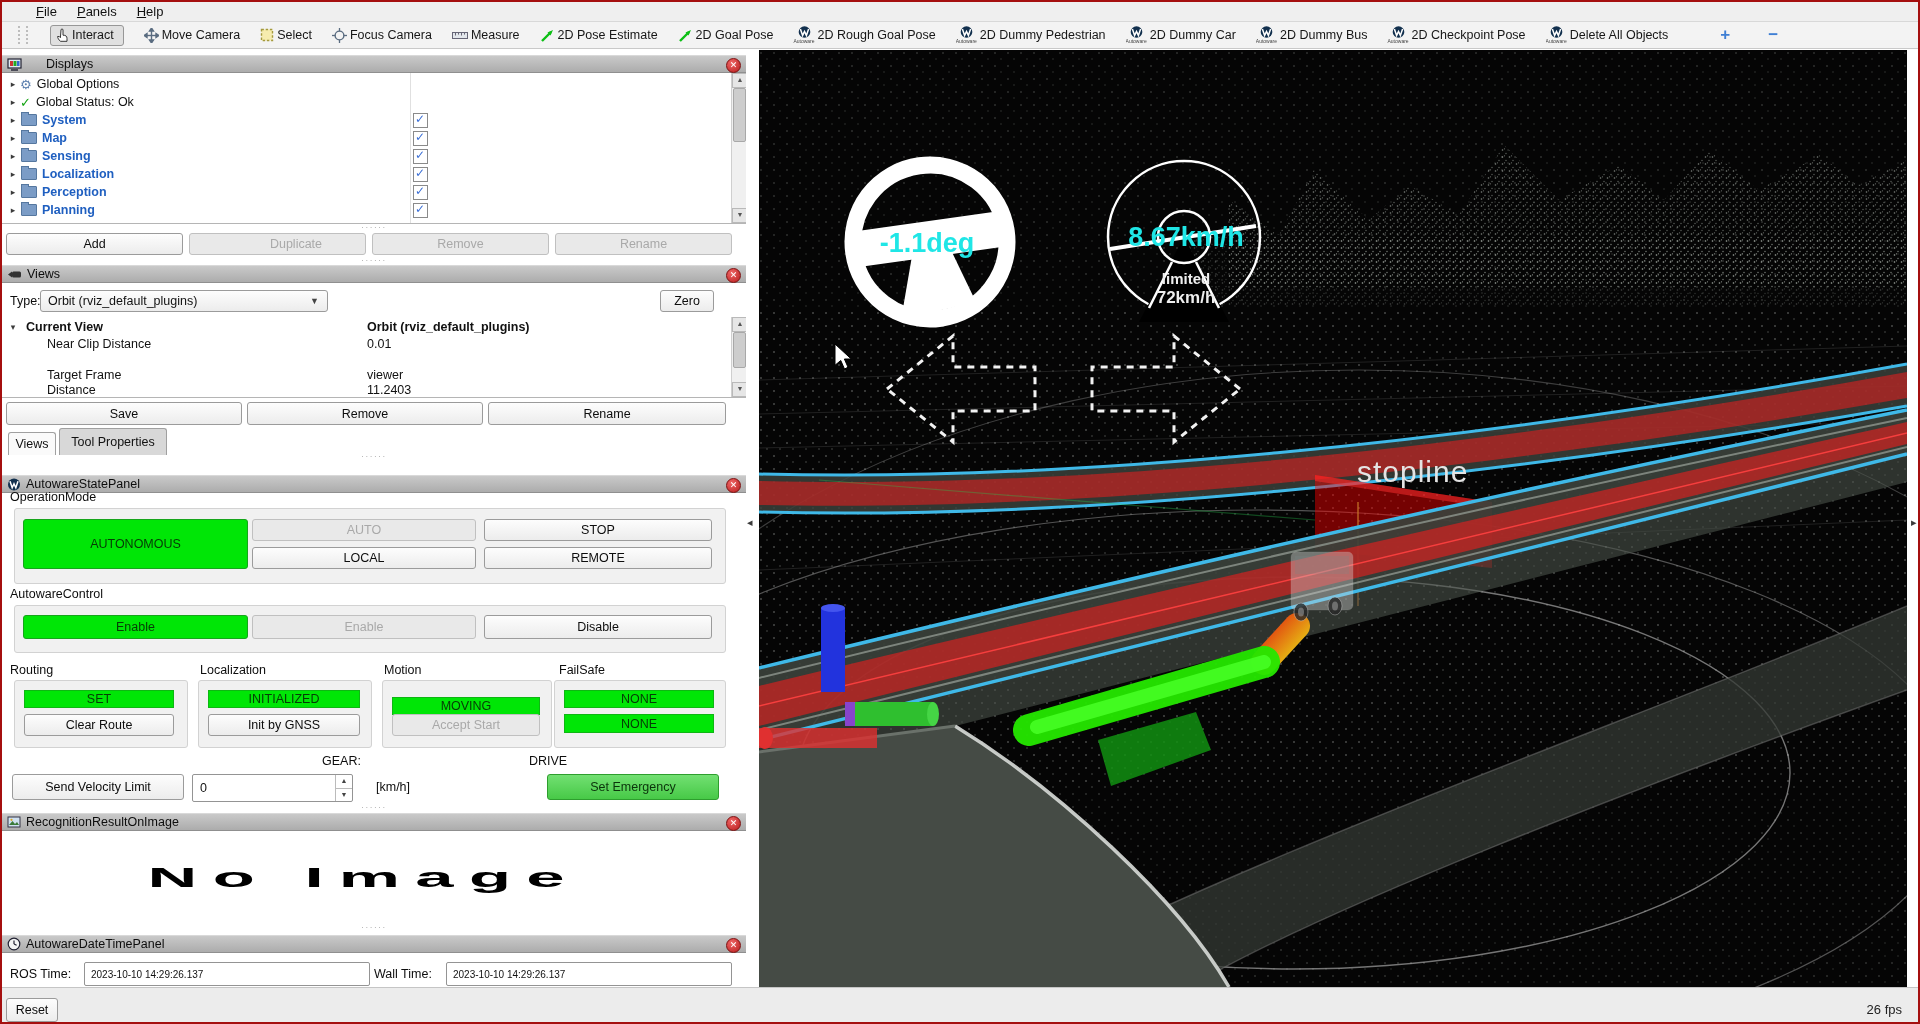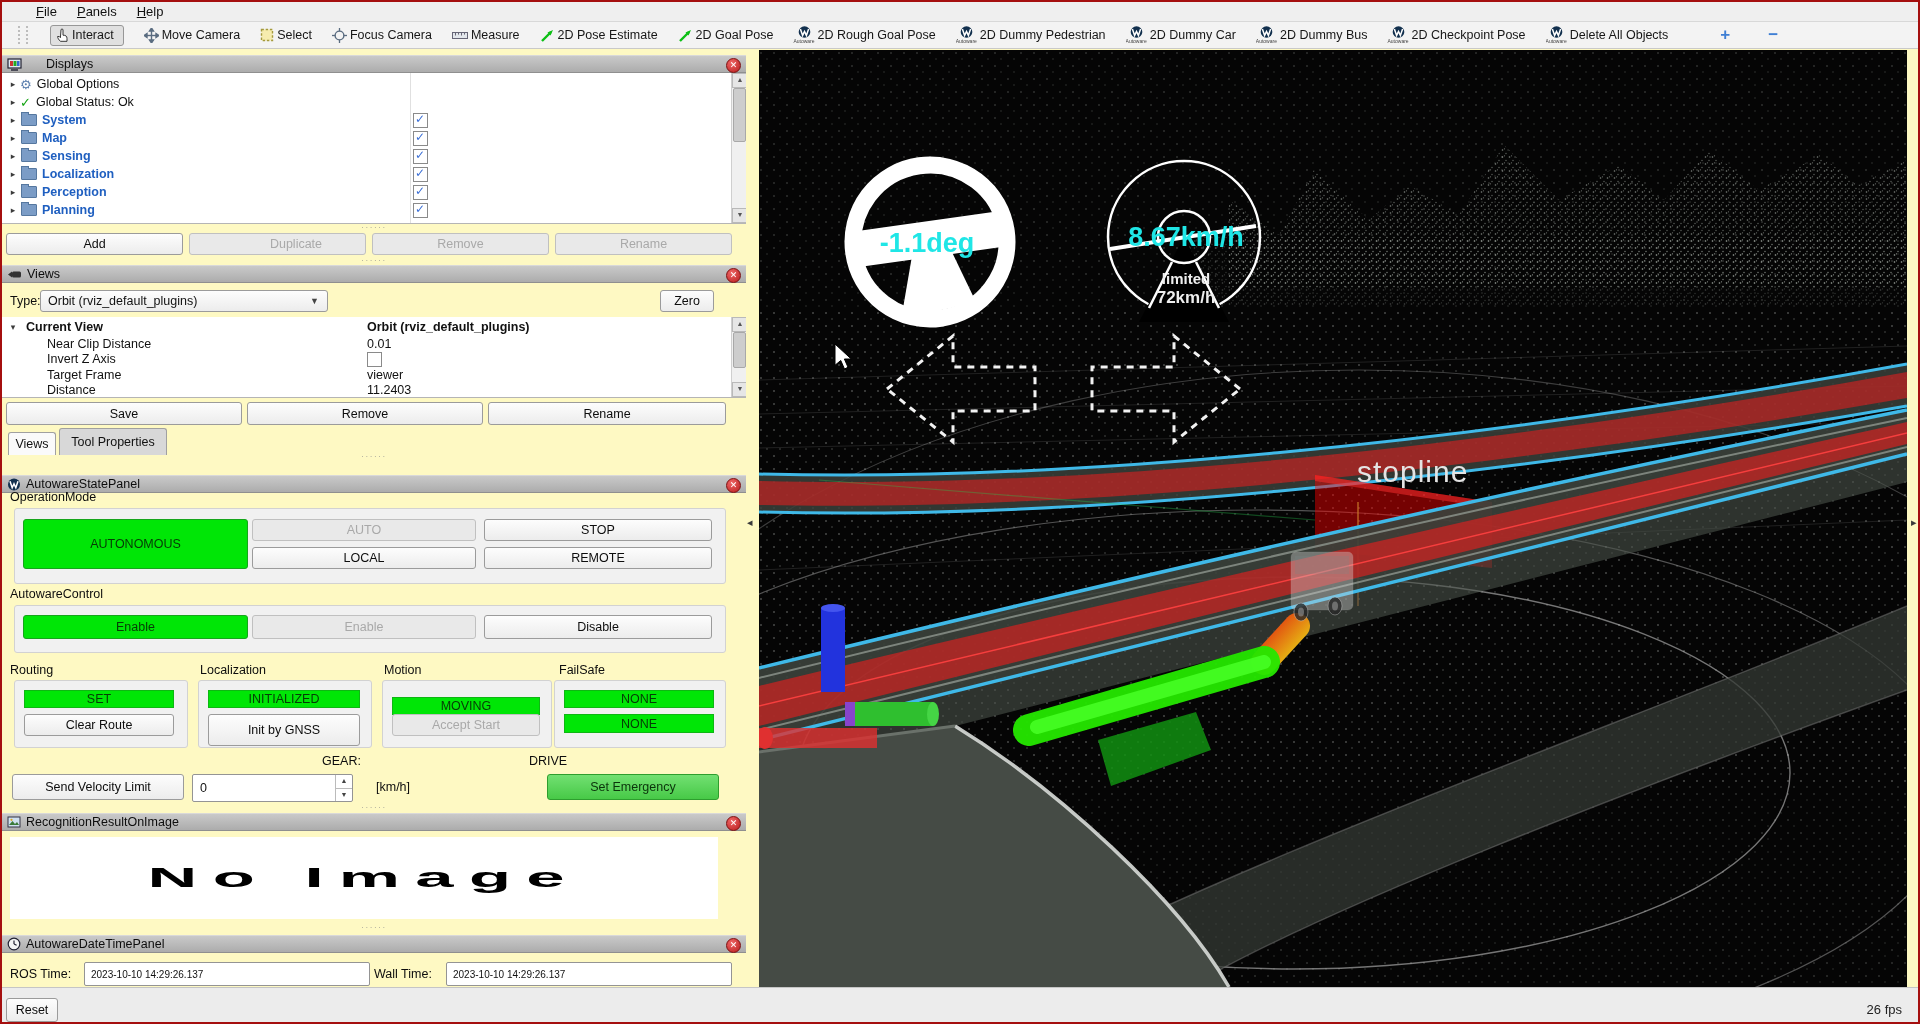--- a/index.html
+++ b/index.html
@@ -1,16 +1,16 @@
 <!DOCTYPE html>
 <html><head>
 <meta charset="utf-8">
 <style>
   html,body{margin:0;padding:0;background:#555;}
-  #app{position:relative;width:1920px;height:1024px;background:#fef9c3;
+  #app{position:relative;width:1920px;height:1024px;background:#ffffff;
        font-family:"Liberation Sans","DejaVu Sans",sans-serif;font-size:12.5px;color:#111;
        overflow:hidden;box-sizing:border-box;border:2px solid #a50f0f;}
   .abs{position:absolute;box-sizing:border-box;}
   
   #menubar{left:0;top:0;width:100%;height:20px;background:#efefef;border-bottom:1px solid #d8d8d8;
            display:flex;align-items:center;gap:4px;padding-left:26px;font-size:13px;}
   .menu-item{padding:1px 8px;cursor:default;}
   .menu-item::first-letter{text-decoration:underline;}
   #toolbar{left:0;top:20px;width:100%;height:27px;background:#f3f3f3;border-bottom:1px solid #c9c9c9;
            display:flex;align-items:center;gap:20px;padding-left:16px;}
@@ -319,24 +319,20 @@
     <div class="tree abs" style="left:0;top:267px;width:744px;height:80px;">
       <div class="proprow" style="top:2px;font-weight:bold;">
         <span class="exp">▾</span>
         <span style="margin-left:7px;">Current View</span>
         <span class="pval">Orbit (rviz_default_plugins)</span>
       </div>
       <div class="proprow" style="top:19px;">
         <span class="pname">Near Clip Distance</span>
         <span class="pval">0.01</span>
       </div>
-      <div class="proprow" style="top:34.5px;">
-        <span class="pname">Invert Z Axis</span>
-        <span class="cb" style="left:365px;"></span>
-      </div>
       <div class="proprow" style="top:50px;">
         <span class="pname">Target Frame</span>
         <span class="pval">viewer</span>
       </div>
       <div class="proprow" style="top:65.5px;">
         <span class="pname">Distance</span>
         <span class="pval">11.2403</span>
       </div>
       <div class="sb" style="right:0;top:0;height:80px;">
         <div class="ar" style="top:0;">▲</div>
@@ -383,21 +379,21 @@
     <span class="seclabel" style="left:557px;top:613px;">FailSafe</span>
     <div class="gbox" style="left:12px;top:630px;width:172px;height:66px;"></div>
     <div class="gbox" style="left:196px;top:630px;width:172px;height:66px;"></div>
     <div class="gbox" style="left:380px;top:630px;width:168px;height:66px;"></div>
     <div class="gbox" style="left:552px;top:630px;width:170px;height:66px;"></div>
     <div class="badge abs" style="left:22px;top:640px;width:150px;height:18px;">SET</div>
     <div class="badge abs" style="left:206px;top:640px;width:152px;height:18px;">INITIALIZED</div>
     <div class="badge abs" style="left:390px;top:640px;width:148px;height:18px;margin-top:7px;">MOVING</div>
     <div class="badge abs" style="left:562px;top:640px;width:150px;height:18px;">NONE</div>
     <div class="btn abs" style="left:22px;top:664px;width:150px;height:22px;">Clear Route</div>
-    <div class="btn abs" style="left:206px;top:664px;width:152px;height:32px;">Init by GNSS</div>
+    <div class="btn abs" style="left:206px;top:664px;width:152px;height:22px;">Init by GNSS</div>
     <div class="btn abs disabled" style="left:390px;top:664px;width:148px;height:22px;">Accept Start</div>
     <div class="badge abs" style="left:562px;top:664px;width:150px;height:19px;">NONE</div>
 
     <span class="seclabel" style="left:320px;top:704px;">GEAR:</span>
     <span class="seclabel" style="left:527px;top:704px;">DRIVE</span>
 
     <div class="btn abs" style="left:10px;top:724px;width:172px;height:26px;">Send Velocity Limit</div>
     <div class="spin" style="left:190px;top:724px;width:152px;height:26px;">
       <span>0</span>
       <span class="arrs">

